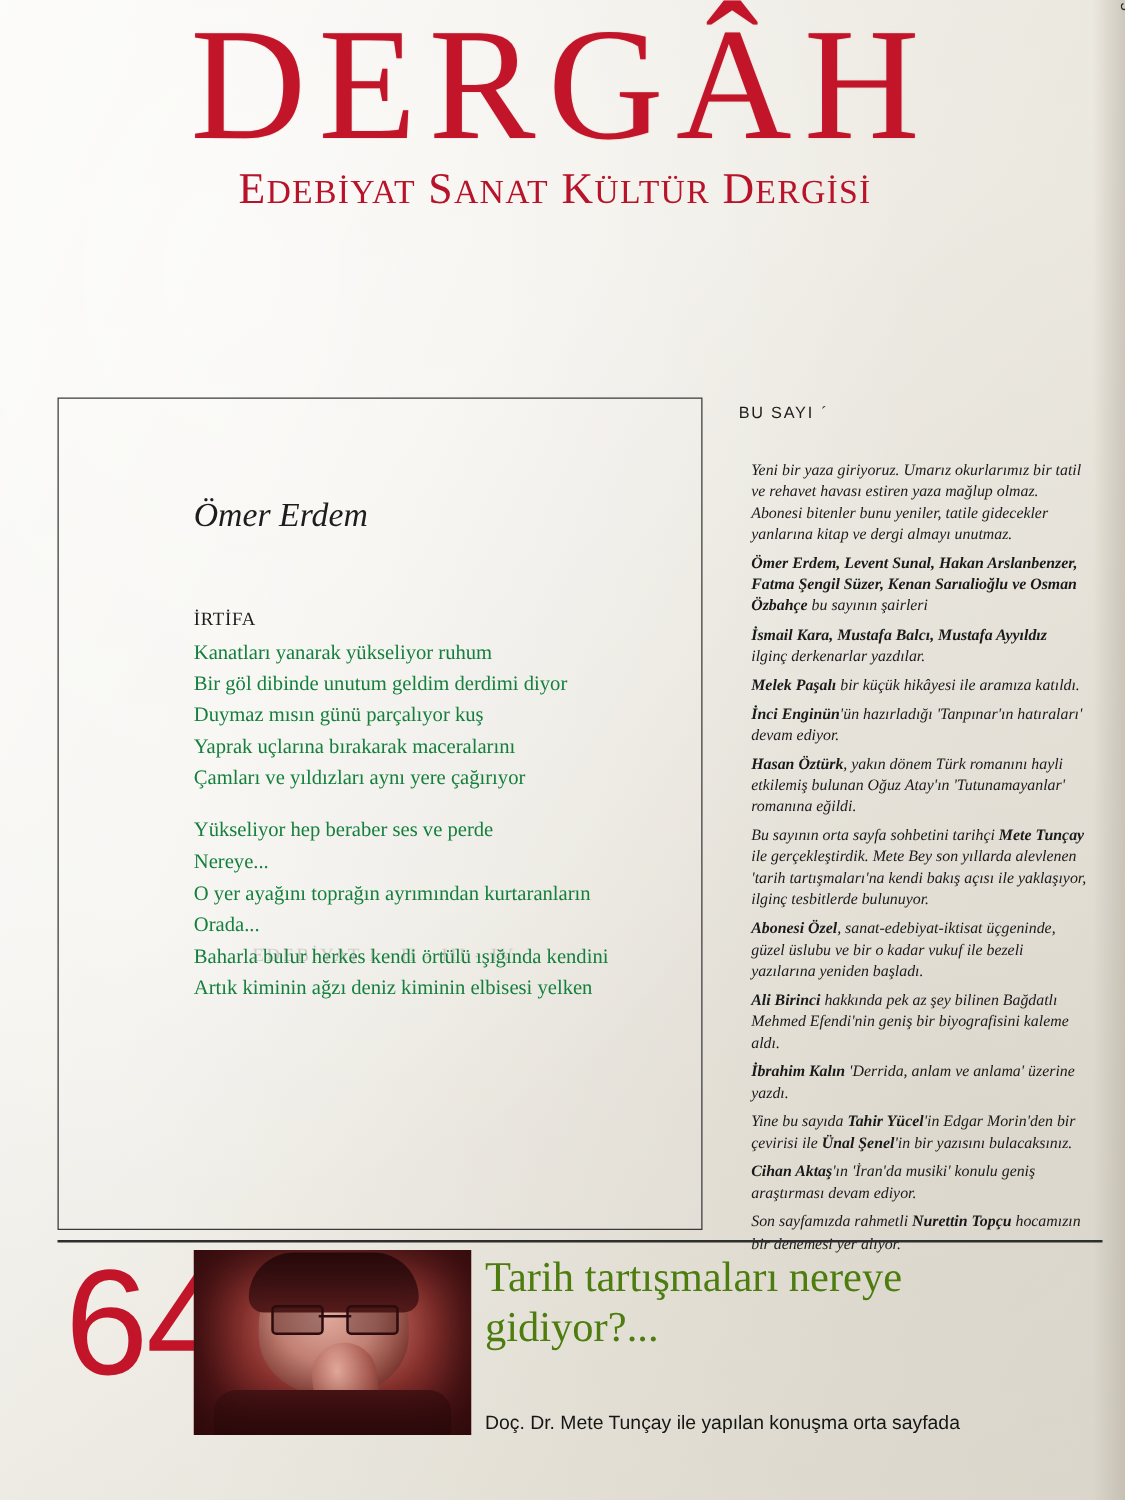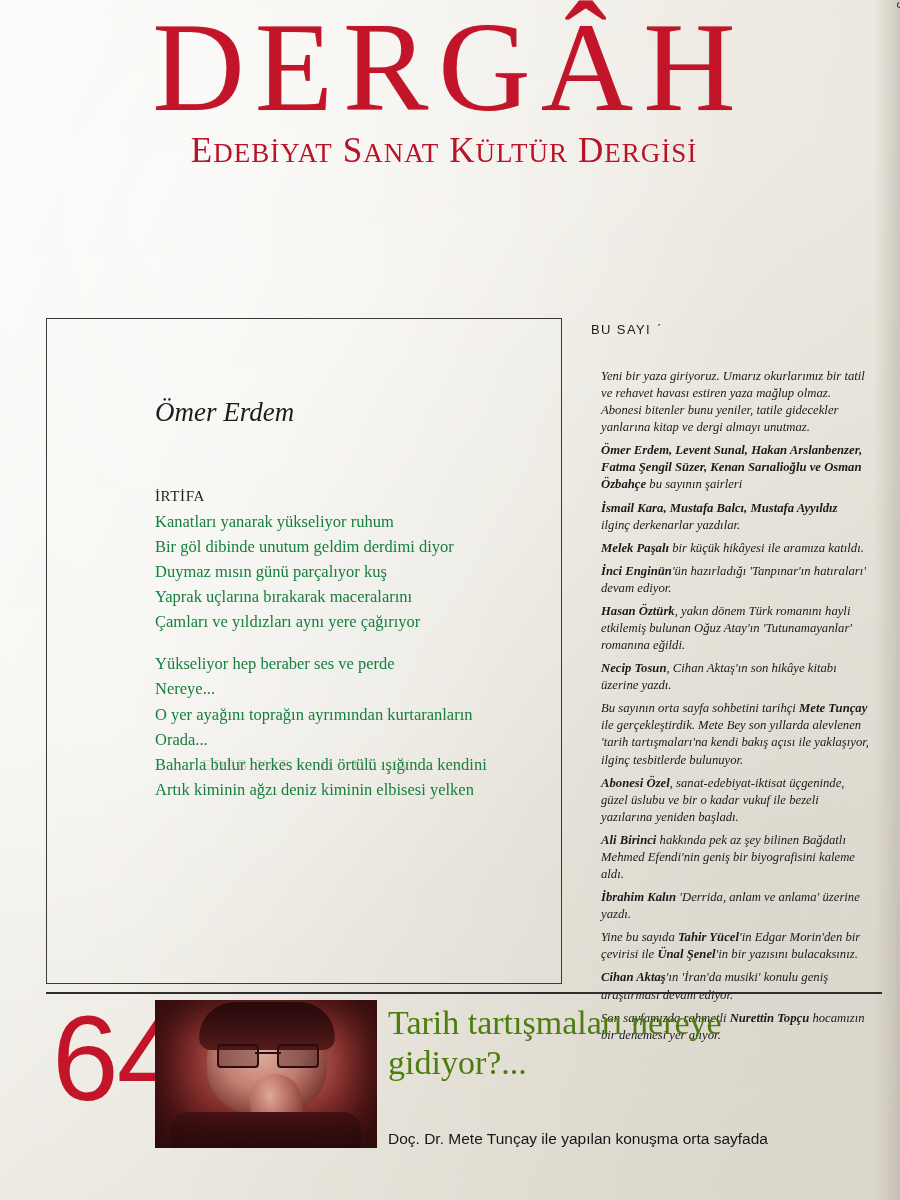--- a/index.html
+++ b/index.html
@@ -340,21 +340,20 @@
   <div class="bu-sayi-head">
     <span>BU SAYI</span><span class="tick">´</span>
   </div>
   <div class="bu-sayi">
       <p><span>Yeni bir yaza giriyoruz. Umarız okurlarımız bir tatil ve rehavet havası estiren yaza mağlup olmaz. Abonesi bitenler bunu yeniler, tatile gidecekler yanlarına kitap ve dergi almayı unutmaz.</span></p>
       <p><b>Ömer Erdem, Levent Sunal, Hakan Arslanbenzer, Fatma Şengil Süzer, Kenan Sarıalioğlu ve Osman Özbahçe </b><span>bu sayının şairleri</span></p>
       <p><b>İsmail Kara, Mustafa Balcı, Mustafa Ayyıldız </b><span>ilginç derkenarlar yazdılar.</span></p>
       <p><b>Melek Paşalı </b><span>bir küçük hikâyesi ile aramıza katıldı.</span></p>
       <p><b>İnci Enginün</b><span>'ün hazırladığı 'Tanpınar'ın hatıraları' devam ediyor.</span></p>
       <p><b>Hasan Öztürk</b><span>, yakın dönem Türk romanını hayli etkilemiş bulunan Oğuz Atay'ın 'Tutunamayanlar' romanına eğildi.</span></p>
-      <p><b>Necip Tosun</b><span>, Cihan Aktaş'ın son hikâye kitabı üzerine yazdı.</span></p>
       <p><span>Bu sayının orta sayfa sohbetini tarihçi </span><b>Mete Tunçay </b><span>ile gerçekleştirdik. Mete Bey son yıllarda alevlenen 'tarih tartışmaları'na kendi bakış açısı ile yaklaşıyor, ilginç tesbitlerde bulunuyor.</span></p>
       <p><b>Abonesi Özel</b><span>, sanat-edebiyat-iktisat üçgeninde, güzel üslubu ve bir o kadar vukuf ile bezeli yazılarına yeniden başladı.</span></p>
       <p><b>Ali Birinci </b><span>hakkında pek az şey bilinen Bağdatlı Mehmed Efendi'nin geniş bir biyografisini kaleme aldı.</span></p>
       <p><b>İbrahim Kalın </b><span>'Derrida, anlam ve anlama' üzerine yazdı.</span></p>
       <p><span>Yine bu sayıda </span><b>Tahir Yücel</b><span>'in Edgar Morin'den bir çevirisi ile </span><b>Ünal Şenel</b><span>'in bir yazısını bulacaksınız.</span></p>
       <p><b>Cihan Aktaş</b><span>'ın 'İran'da musiki' konulu geniş araştırması devam ediyor.</span></p>
       <p><span>Son sayfamızda rahmetli </span><b>Nurettin Topçu </b><span>hocamızın bir denemesi yer alıyor.</span></p>
     </div>
 
   <div class="rule-top"></div>

